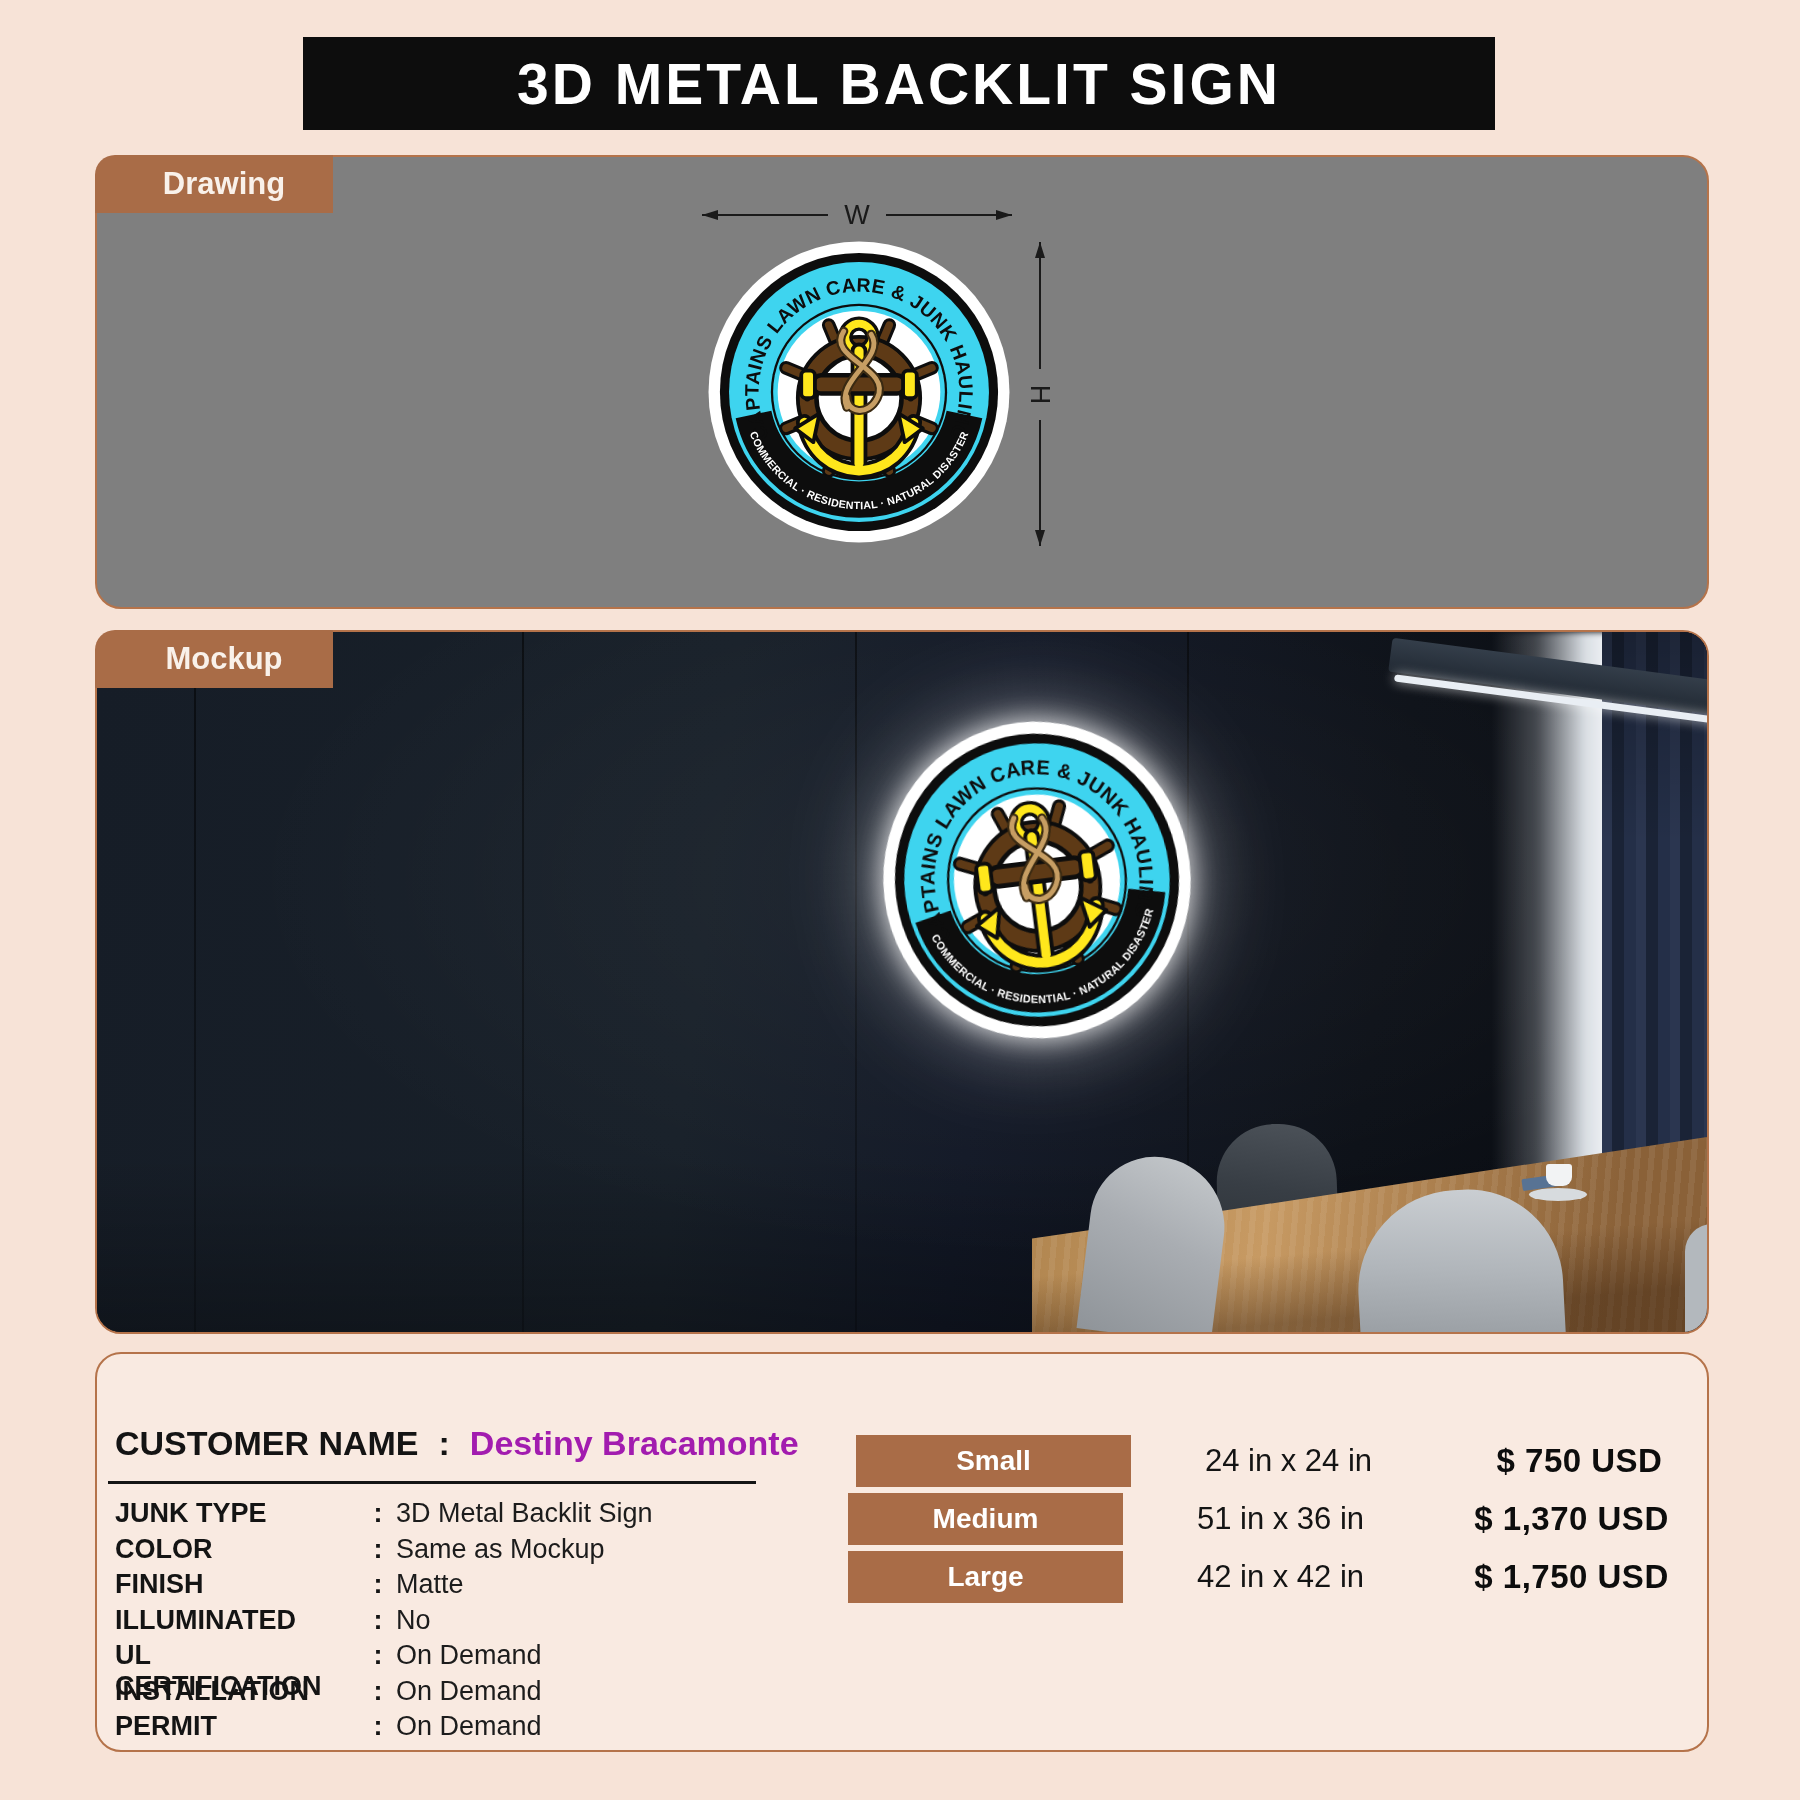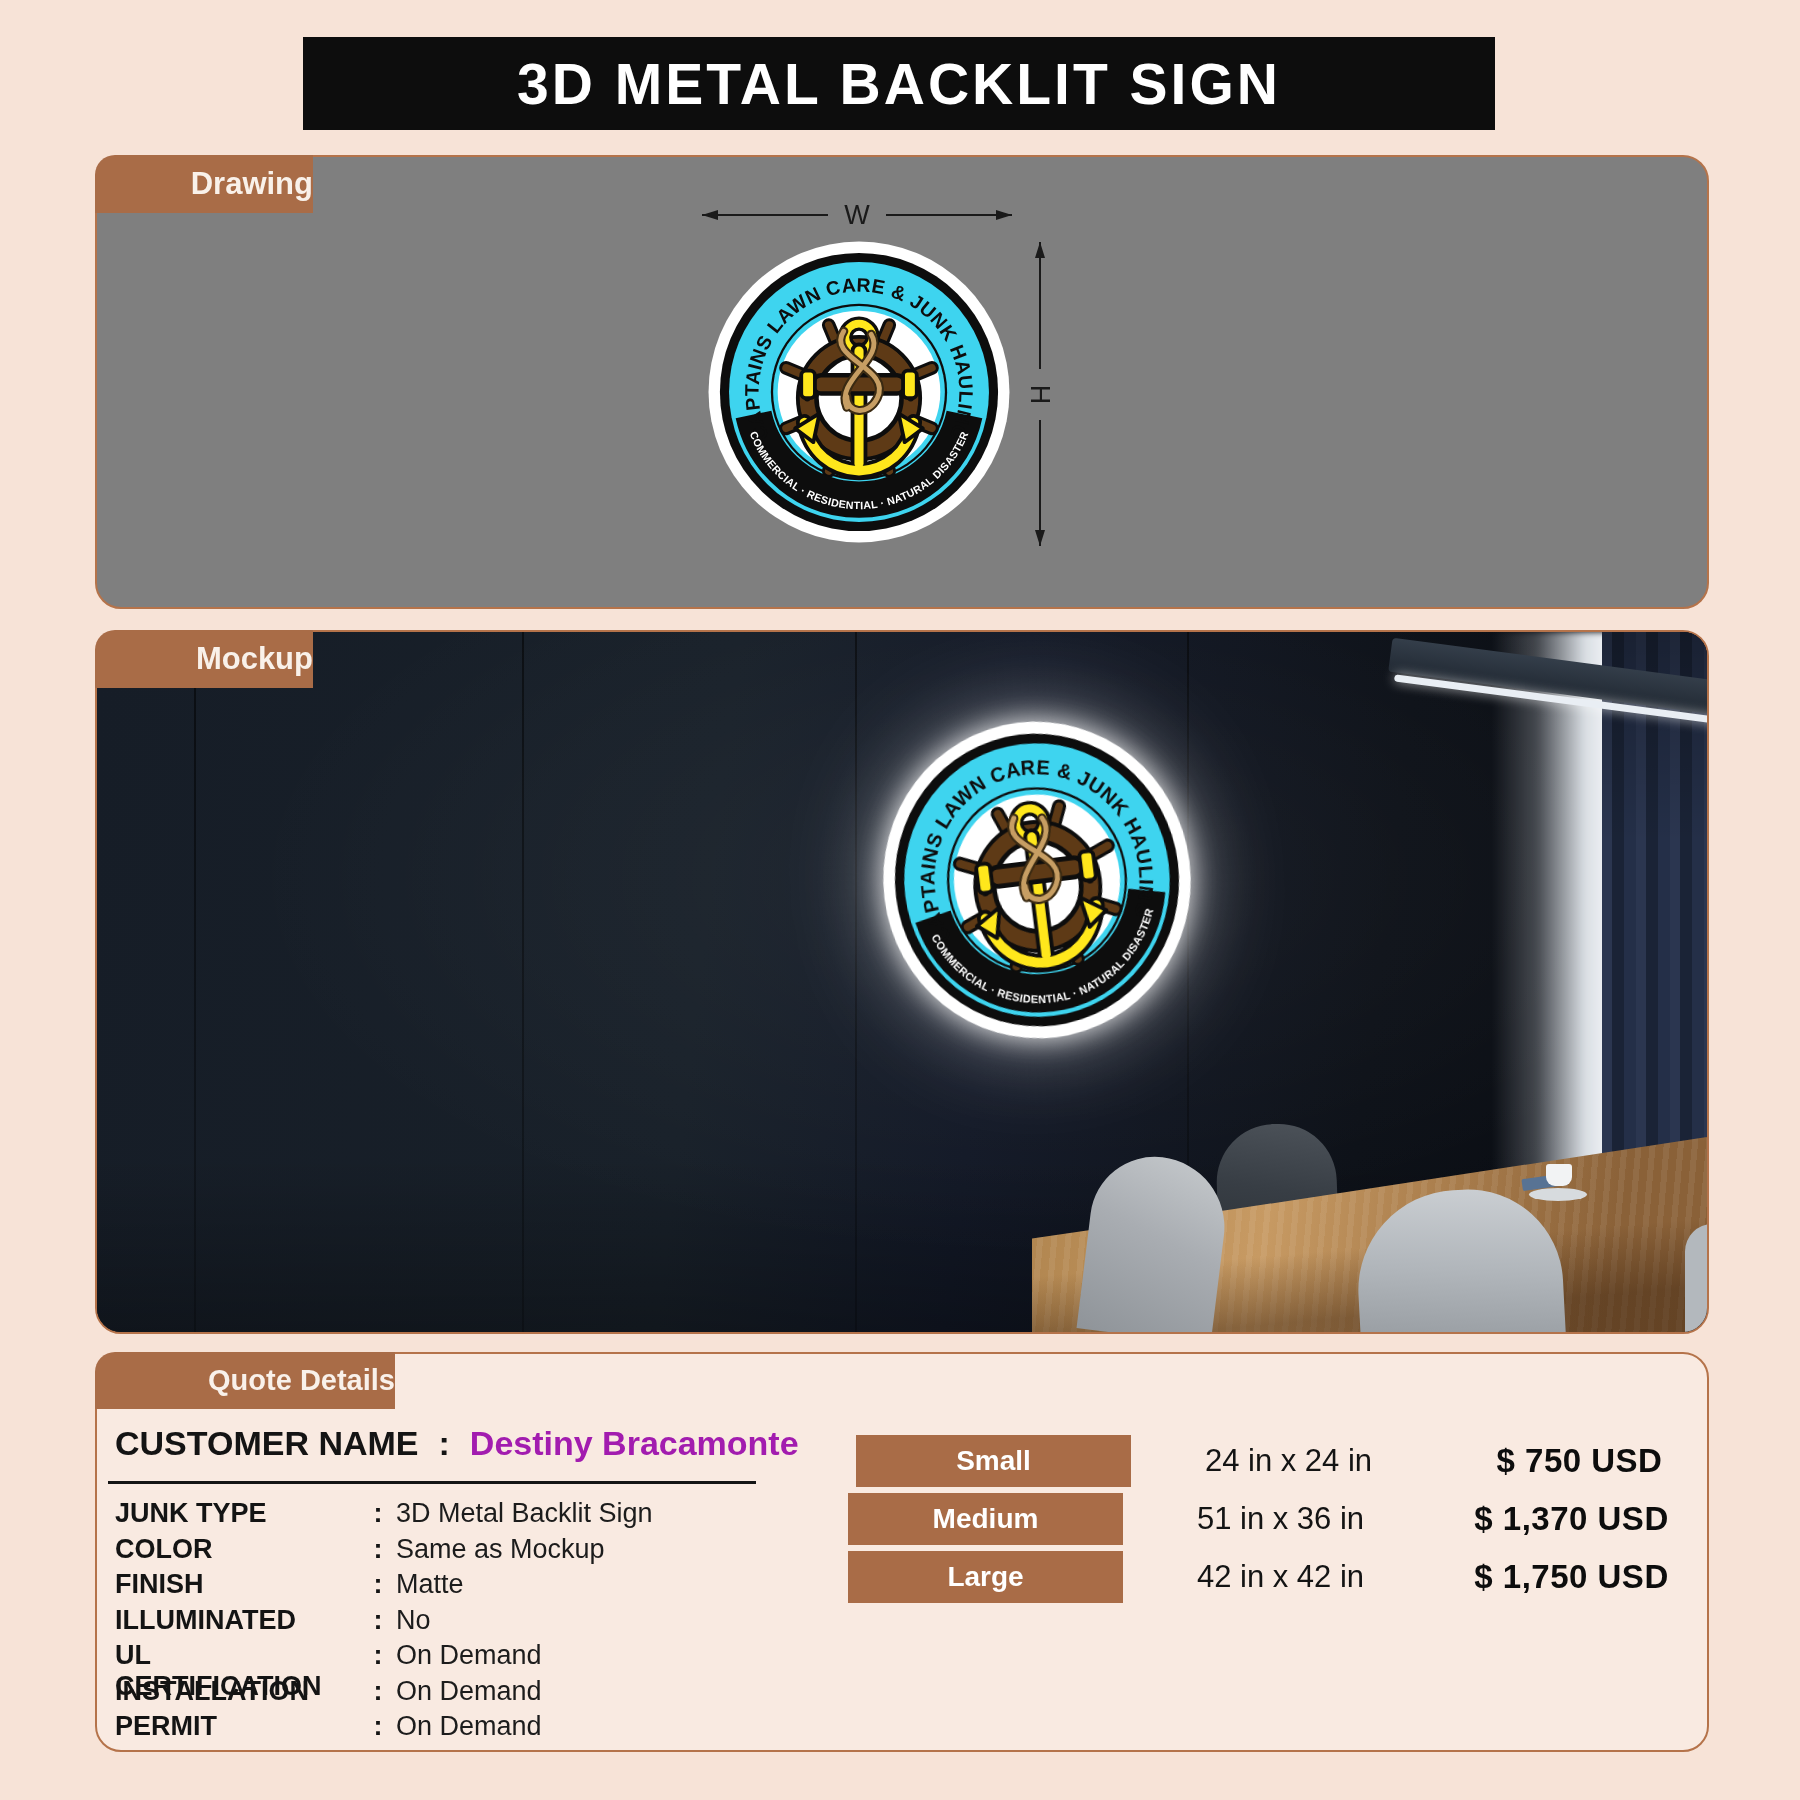--- a/index.html
+++ b/index.html
@@ -14,22 +14,22 @@
   .title-banner {
     left:303px; top:37px; width:1192px; height:93px;
     background:#0d0d0d; color:#ffffff;
     display:flex; align-items:center; justify-content:center;
     font-size:57px; font-weight:bold; letter-spacing:3px;
   }
 
   
   .section-badge {
     background:#a96c47; color:#f9f1ea; font-weight:bold;
-    display:flex; align-items:center; justify-content:flex-end;
-    border-radius:20px 0 0 0; z-index:5;
+    display:flex; align-items:center; justify-content:center;
+    border-radius:20px 0 0 0; z-index:5;padding-left:20px;
   }
   .badge-drawing { left:95px; top:155px; width:218px; height:58px; font-size:31px; }
   .badge-mockup  { left:95px; top:630px; width:218px; height:58px; font-size:31px; }
   .badge-quote   { left:95px; top:1352px; width:300px; height:57px; font-size:29px; }
 
   .panel { border:2px solid #b5734a; border-radius:26px; }
   .drawing-panel { left:95px; top:155px; width:1610px; height:450px; background:#7f7f7f; }
   .mockup-panel  { left:95px; top:630px; width:1610px; height:700px; background:#0e131b; overflow:hidden; }
   .quote-panel   { left:95px; top:1352px; width:1610px; height:396px; background:#f9eae1; }
 
@@ -238,23 +238,20 @@
       <div class="plate"></div>
       <div class="napkin"></div>
       <div class="cup"></div>
     </div>
   </div>
   <div class="abs section-badge badge-mockup">
       <span>Mockup</span>
     </div>
 
   <div class="abs panel quote-panel"></div>
-  <div class="abs section-badge badge-quote">
-      <span>Quote Details</span>
-    </div>
 
   <div class="abs customer-row">
     <span>CUSTOMER NAME</span>
     <span>:</span>
     <span class="customer-name">Destiny Bracamonte</span>
   </div>
   <div class="abs customer-underline"></div>
 
   <div class="abs specs">
     <div class="spec-row">

